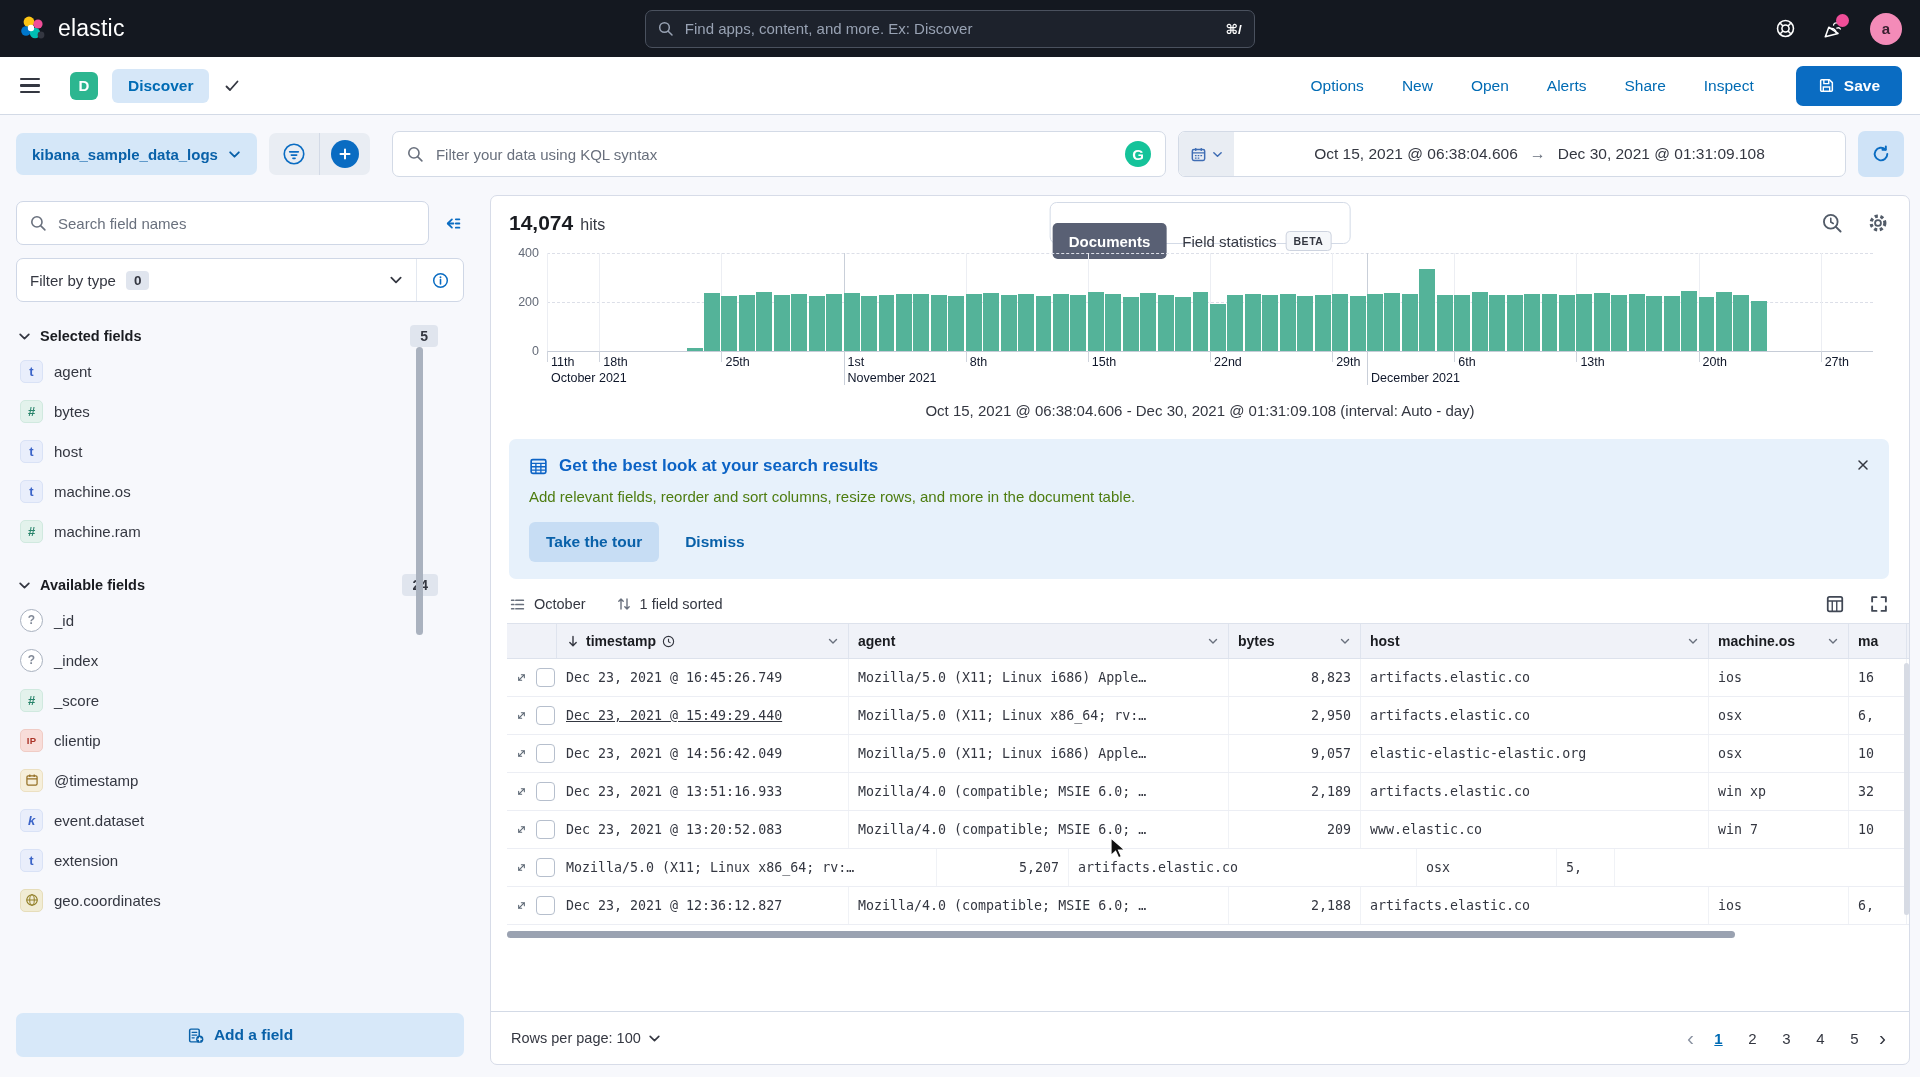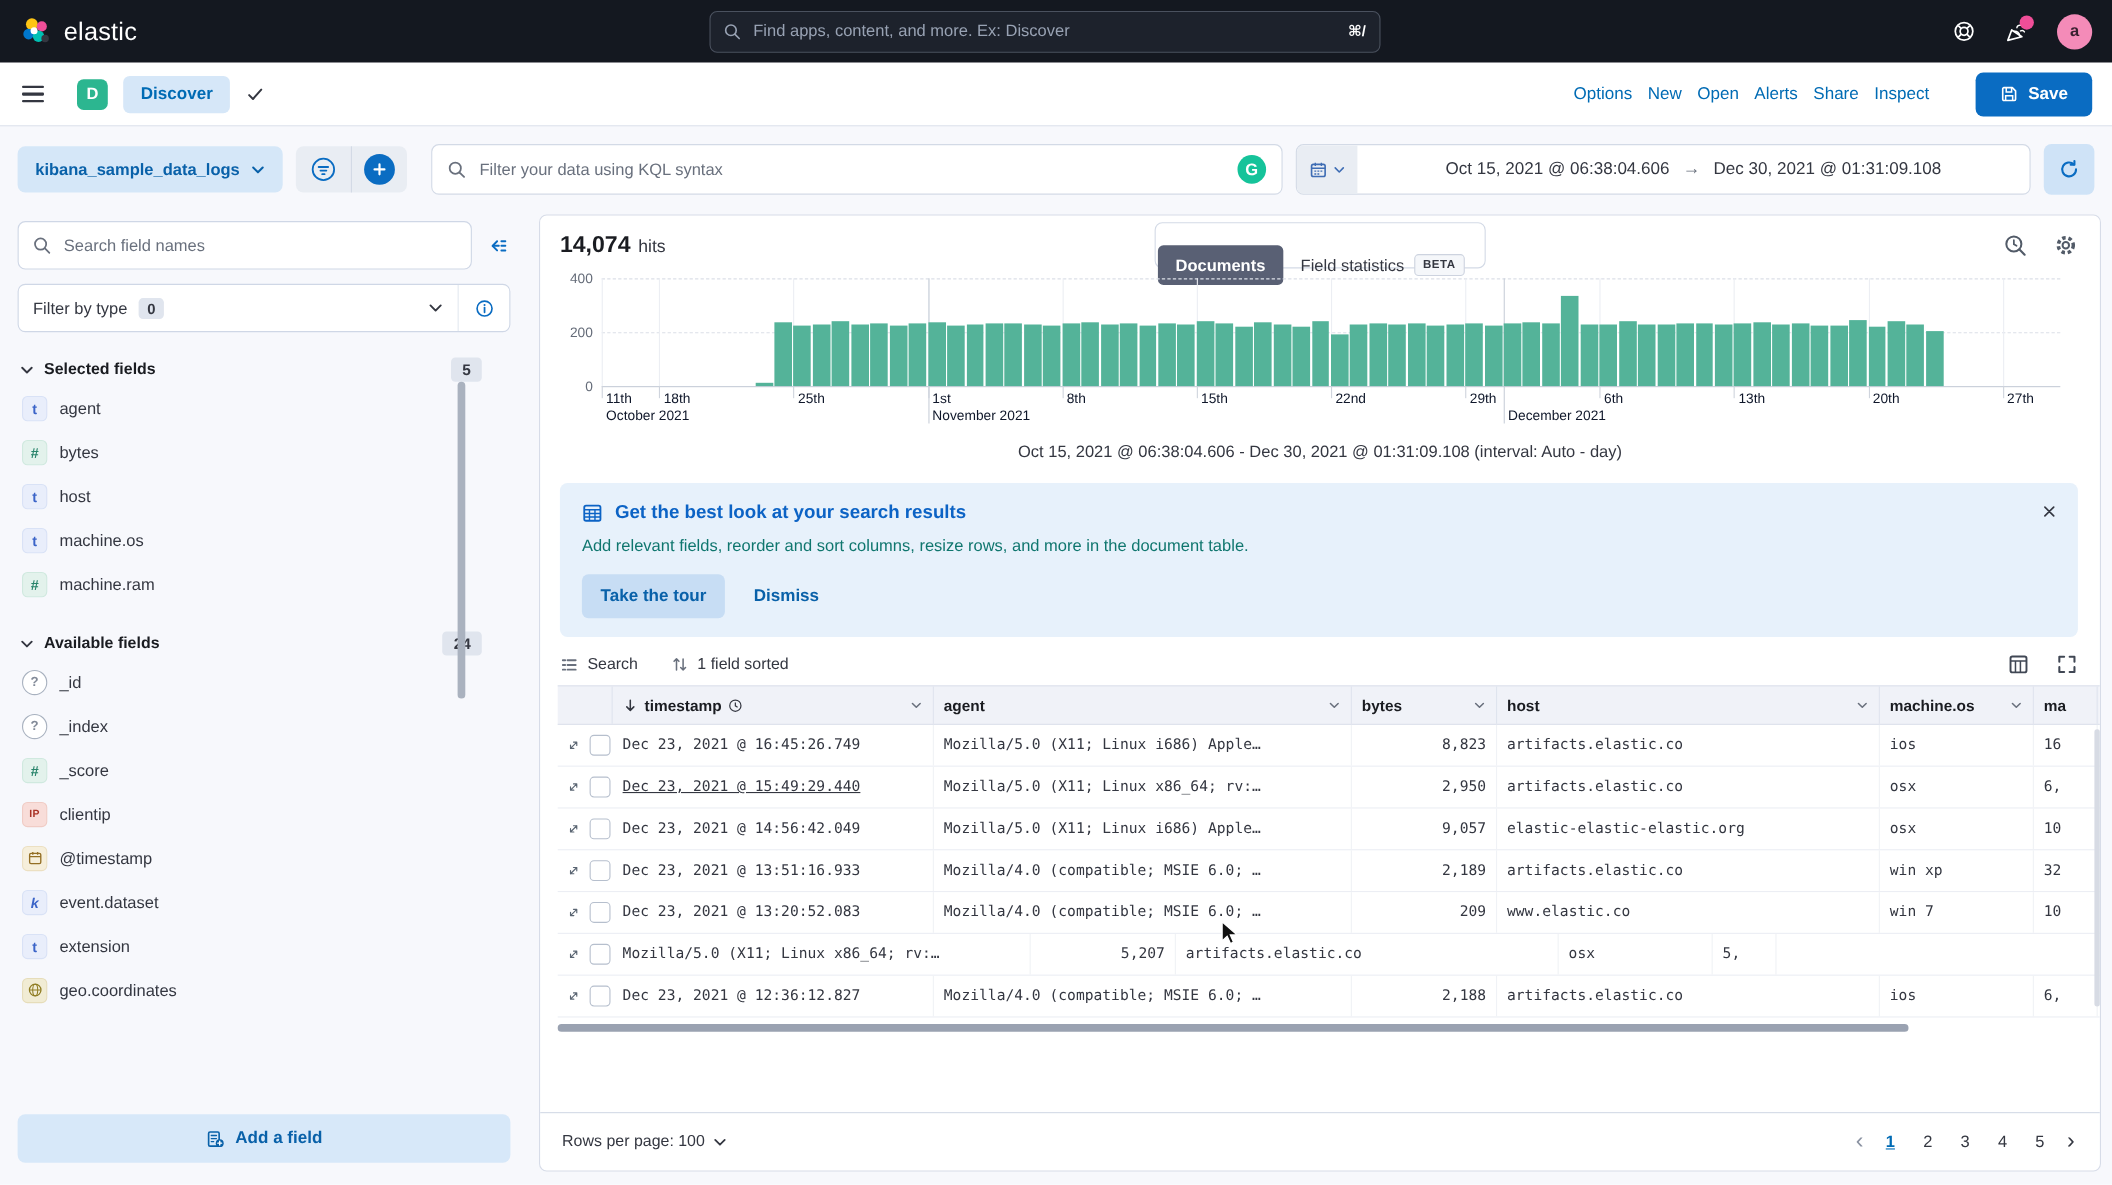--- a/index.html
+++ b/index.html
@@ -102,21 +102,21 @@
   .xtick{position:absolute;font-size:12.5px;color:#0f172a;padding-left:4px;white-space:nowrap;}
   .tickm{position:absolute;width:1px;height:11px;background:#cfd4dd;}
   .month-line{position:absolute;width:1px;top:8px;height:132px;background:#c9cfd9;}
   .chart-caption{text-align:center;font-size:15px;color:#343741;margin-top:9px;}
 
   
   .callout{margin:20px 20px 0 18px;background:#e7f1fb;border-radius:7px;padding:17px 20px;position:relative;}
   .callout-title-row{display:flex;align-items:center;gap:11px;}
   .callout-title{color:#0c63c5;font-size:17px;font-weight:700;}
   .callout-close{position:absolute;right:16px;top:16px;cursor:pointer;padding:3px;}
-  .callout-body{font-size:15px;color:#0f766e;margin-top:12px;}
+  .callout-body{font-size:15px;color:#4d7c0f;margin-top:12px;}
   .callout-actions{display:flex;align-items:center;gap:26px;margin-top:17px;}
   .tour-btn{background:#c7ddf4;color:#0961a9;border:none;border-radius:6px;height:40px;padding:0 17px;font-size:15.5px;font-weight:600;font-family:inherit;cursor:pointer;}
   .dismiss-link{color:#0961a9;font-size:15.5px;font-weight:600;cursor:pointer;}
 
   
   .grid-toolbar{display:flex;align-items:center;margin:15px 20px 9px 18px;gap:30px;}
   .gt-item{display:flex;align-items:center;gap:8px;font-size:14.5px;color:#343741;font-weight:500;cursor:pointer;}
   .gt-right{margin-left:auto;display:flex;align-items:center;gap:24px;}
 
   
@@ -196,21 +196,21 @@
         <span></span>
         <span></span>
         <span></span>
       </div>
     <div class="app-badge">D</div>
     <div class="app-tab">Discover</div>
     <svg width="18" height="18" viewBox="0 0 18 18">
         <path d="M3.5 9.5 7 13 14.5 4.5" fill="none" stroke="#343741" stroke-width="1.8" stroke-linecap="round" stroke-linejoin="round"></path>
       </svg>
     <div class="nav-right">
-      <div id="nav-links" style="display:flex;align-items:center;gap:14px;">
+      <div id="nav-links" style="display:flex;align-items:center;gap:38px;">
           <a class="nav-link">Options</a>
           <a class="nav-link">New</a>
           <a class="nav-link">Open</a>
           <a class="nav-link">Alerts</a>
           <a class="nav-link">Share</a>
           <a class="nav-link">Inspect</a>
         </div>
       <button class="save-btn">
         <svg width="17" height="17" viewBox="0 0 16 16">
             <path d="M3.5 2.5h7.2l2.8 2.8v7.2c0 .55-.45 1-1 1h-9c-.55 0-1-.45-1-1v-9c0-.55.45-1 1-1z" fill="none" stroke="#fff" stroke-width="1.4" stroke-linejoin="round"></path>
@@ -578,21 +578,21 @@
           <span class="dismiss-link">Dismiss</span>
         </div>
       </div>
 
       <div class="grid-toolbar">
         <div class="gt-item">
           <svg width="17" height="17" viewBox="0 0 16 16">
               <path d="M2.5 4h2M2.5 8h2M2.5 12h2" stroke="#69707d" stroke-width="1.6" stroke-linecap="round"></path>
               <path d="M6.5 4h7M6.5 8h7M6.5 12h7" stroke="#69707d" stroke-width="1.6" stroke-linecap="round"></path>
             </svg>
-          <span>Search</span>
+          <span>October</span>
         </div>
         <div class="gt-item">
           <svg width="16" height="16" viewBox="0 0 16 16">
               <path d="M5 3v10M2.8 5.2 5 3l2.2 2.2" fill="none" stroke="#69707d" stroke-width="1.4" stroke-linecap="round" stroke-linejoin="round"></path>
               <path d="M11 13V3M8.8 10.8 11 13l2.2-2.2" fill="none" stroke="#69707d" stroke-width="1.4" stroke-linecap="round" stroke-linejoin="round"></path>
             </svg>
           <span>1 field sorted</span>
         </div>
         <div class="gt-right">
           <span class="picon">

